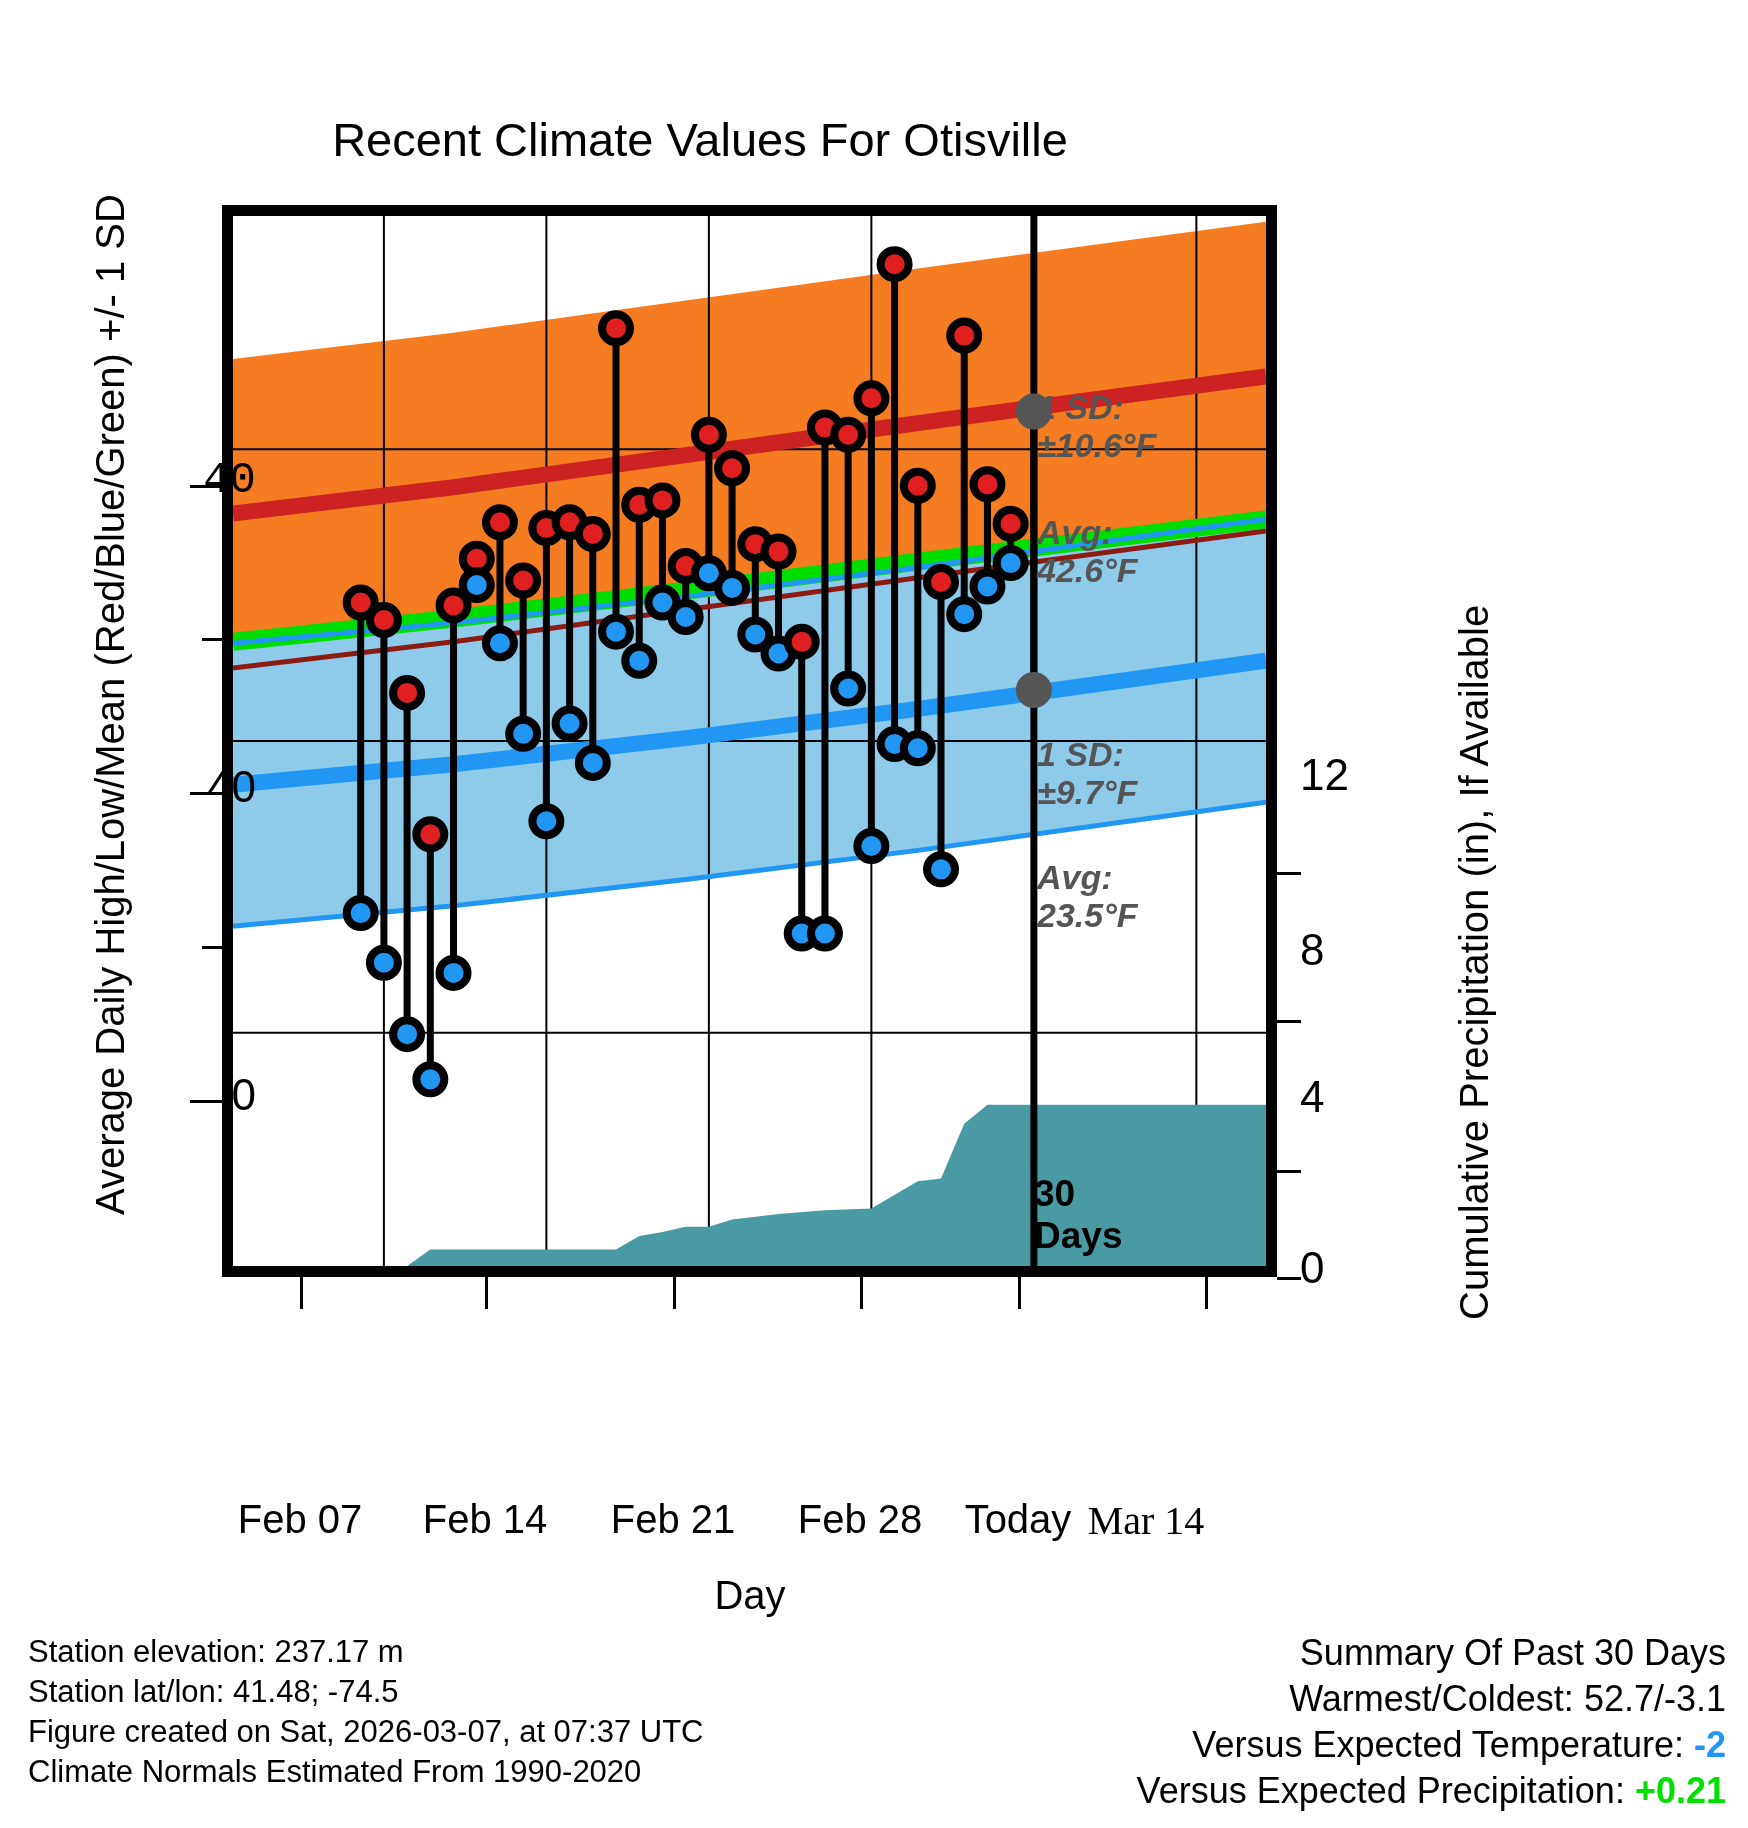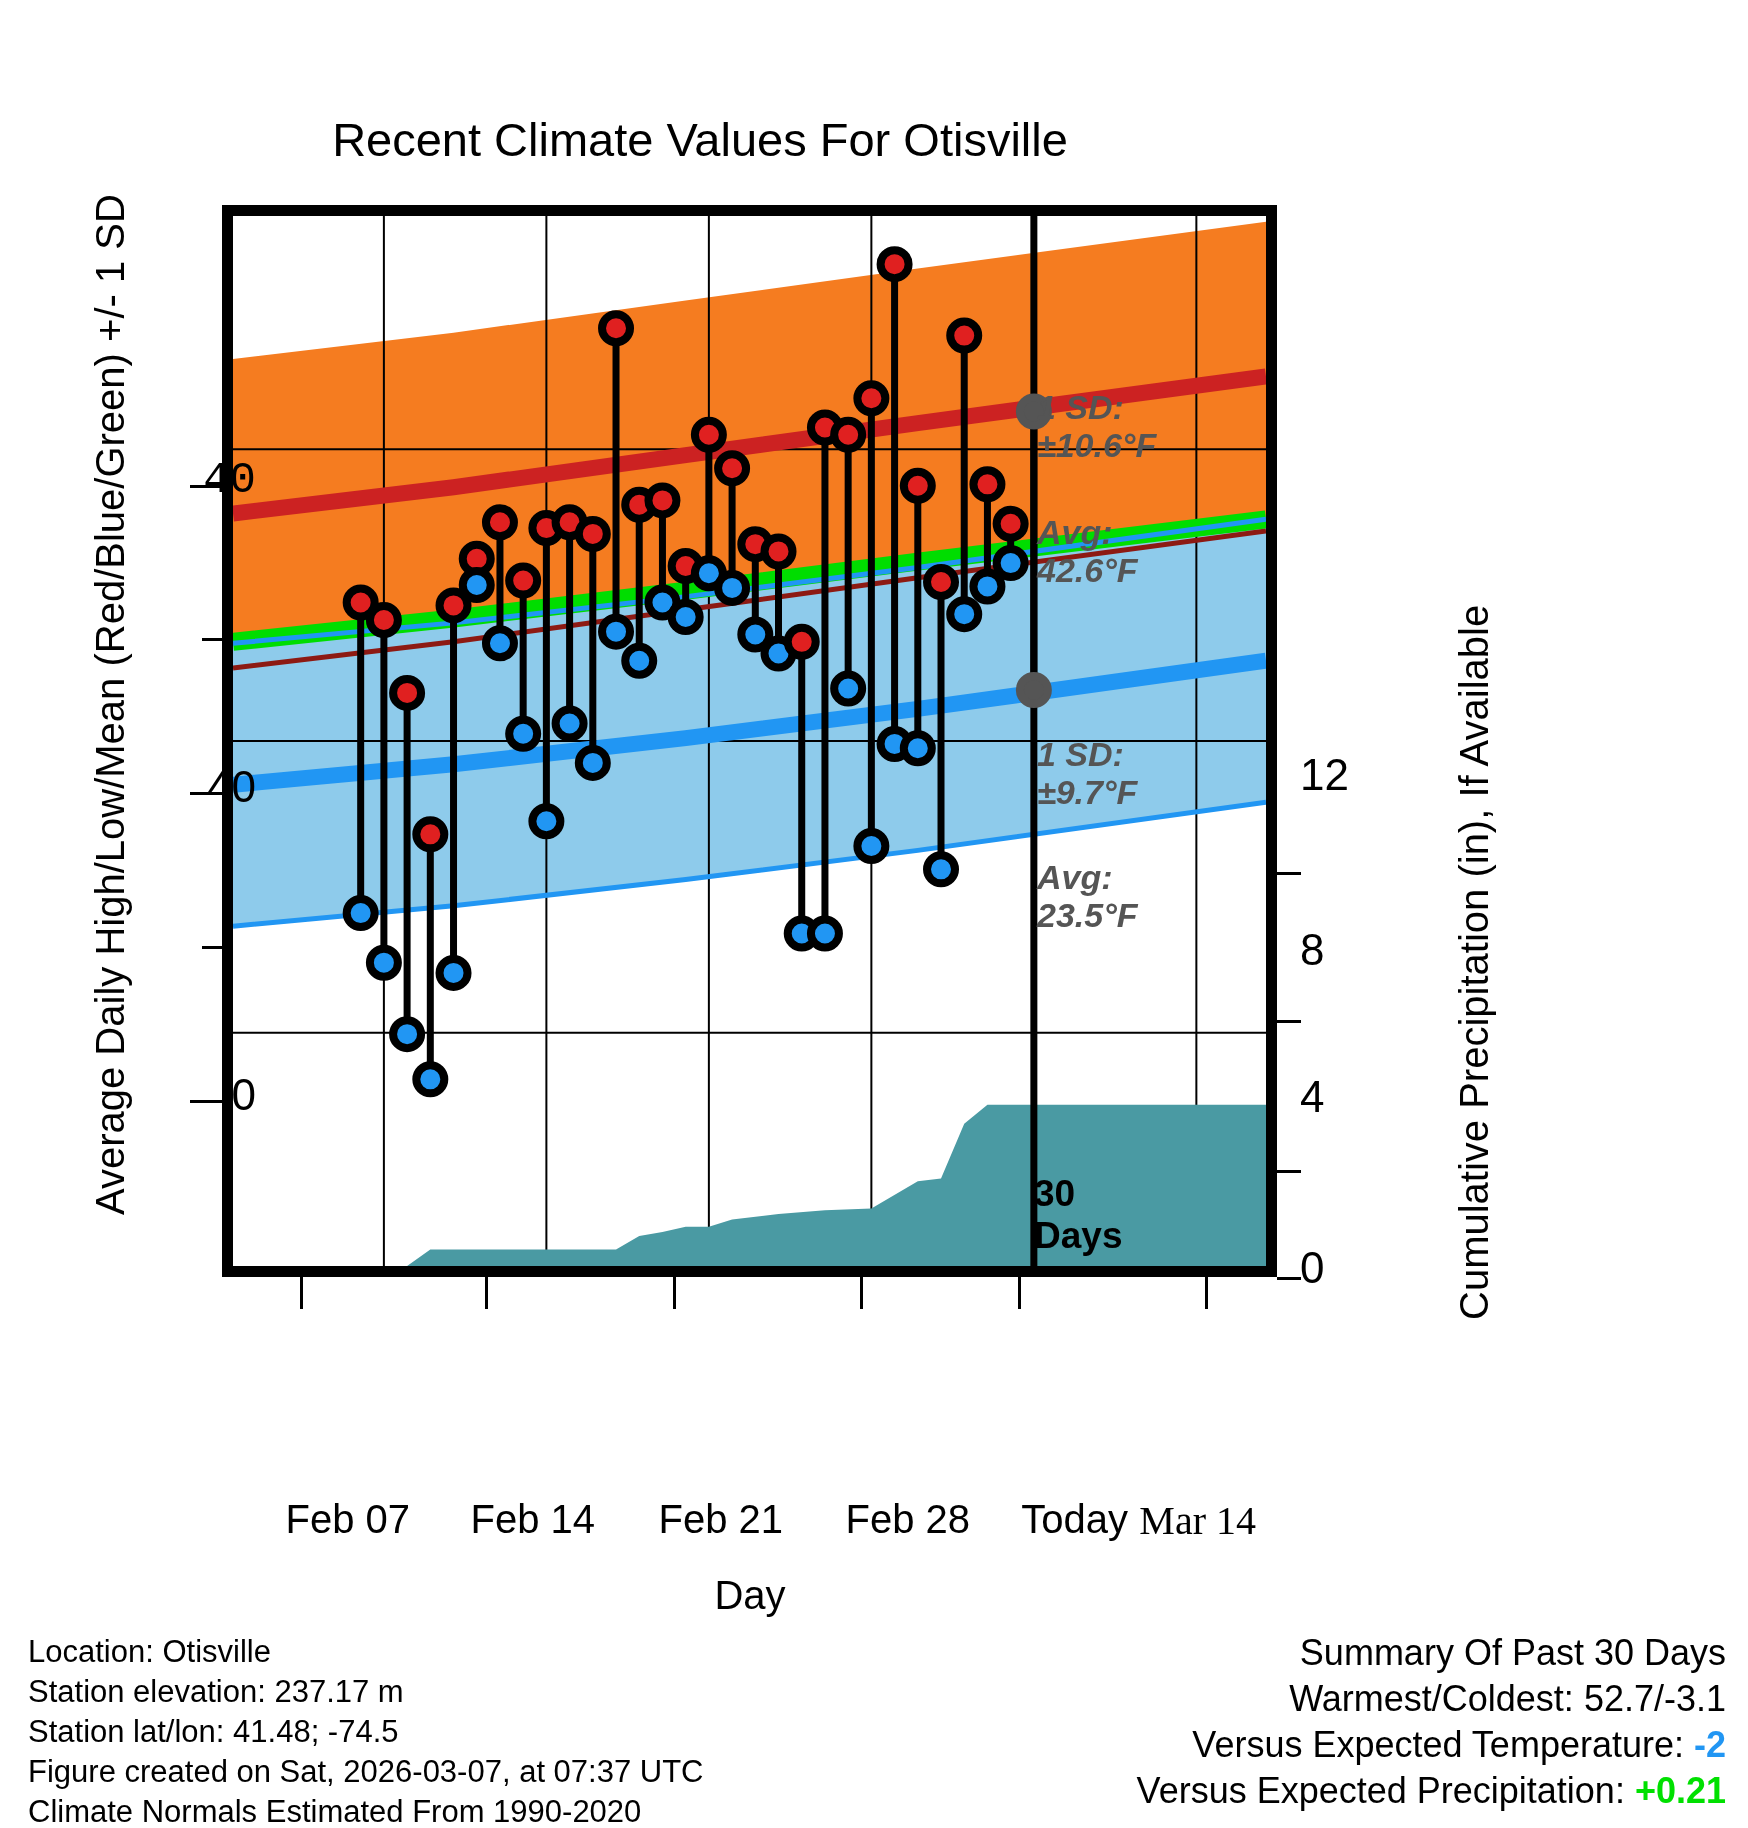--- a/index.html
+++ b/index.html
@@ -41,21 +41,21 @@
 
   .ytick{
     position:absolute;right:1492px;text-align:right;font-size:44px;color:#000;
     width:200px;
   }
   .ytickR{
     position:absolute;left:1300px;text-align:left;font-size:44px;color:#000;
     width:120px;
   }
   .xtick{
-    position:absolute;top:1497px;font-size:40px;color:#000;text-align:right;
+    position:absolute;top:1497px;font-size:40px;color:#000;text-align:center;
     width:220px;
   }
   .tickmark{position:absolute;background:#000;}
 
   .info{
     position:absolute;left:28px;top:1632px;font-size:31px;color:#000;
     line-height:40px;
   }
   .summary{
     position:absolute;right:22px;top:1630px;font-size:36px;color:#000;
@@ -243,21 +243,20 @@
   <div class="annot" style="left:1037px;top:513px;">Avg:
 42.6°F</div>
   <div class="annot" style="left:1037px;top:735px;">1 SD:
 ±9.7°F</div>
   <div class="annot" style="left:1037px;top:858px;">Avg:
 23.5°F</div>
   <div class="daysLabel" style="left:1034px;top:1173px;">30
 Days</div>
 
   <div class="info">
-    <div>Location: Otisville</div>
     <div>Station elevation: 237.17 m</div>
     <div>Station lat/lon: 41.48; -74.5</div>
     <div>Figure created on Sat, 2026-03-07, at 07:37 UTC</div>
     <div>Climate Normals Estimated From 1990-2020</div>
   </div>
 
   <div class="summary">
     <div class="hd">Summary Of Past 30 Days</div>
     <div class="row">
       <span class="lbl">Warmest/Coldest:</span>

